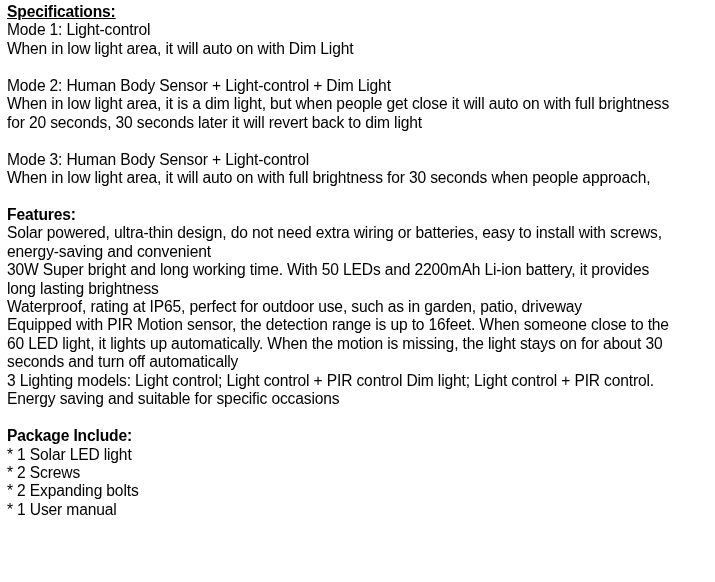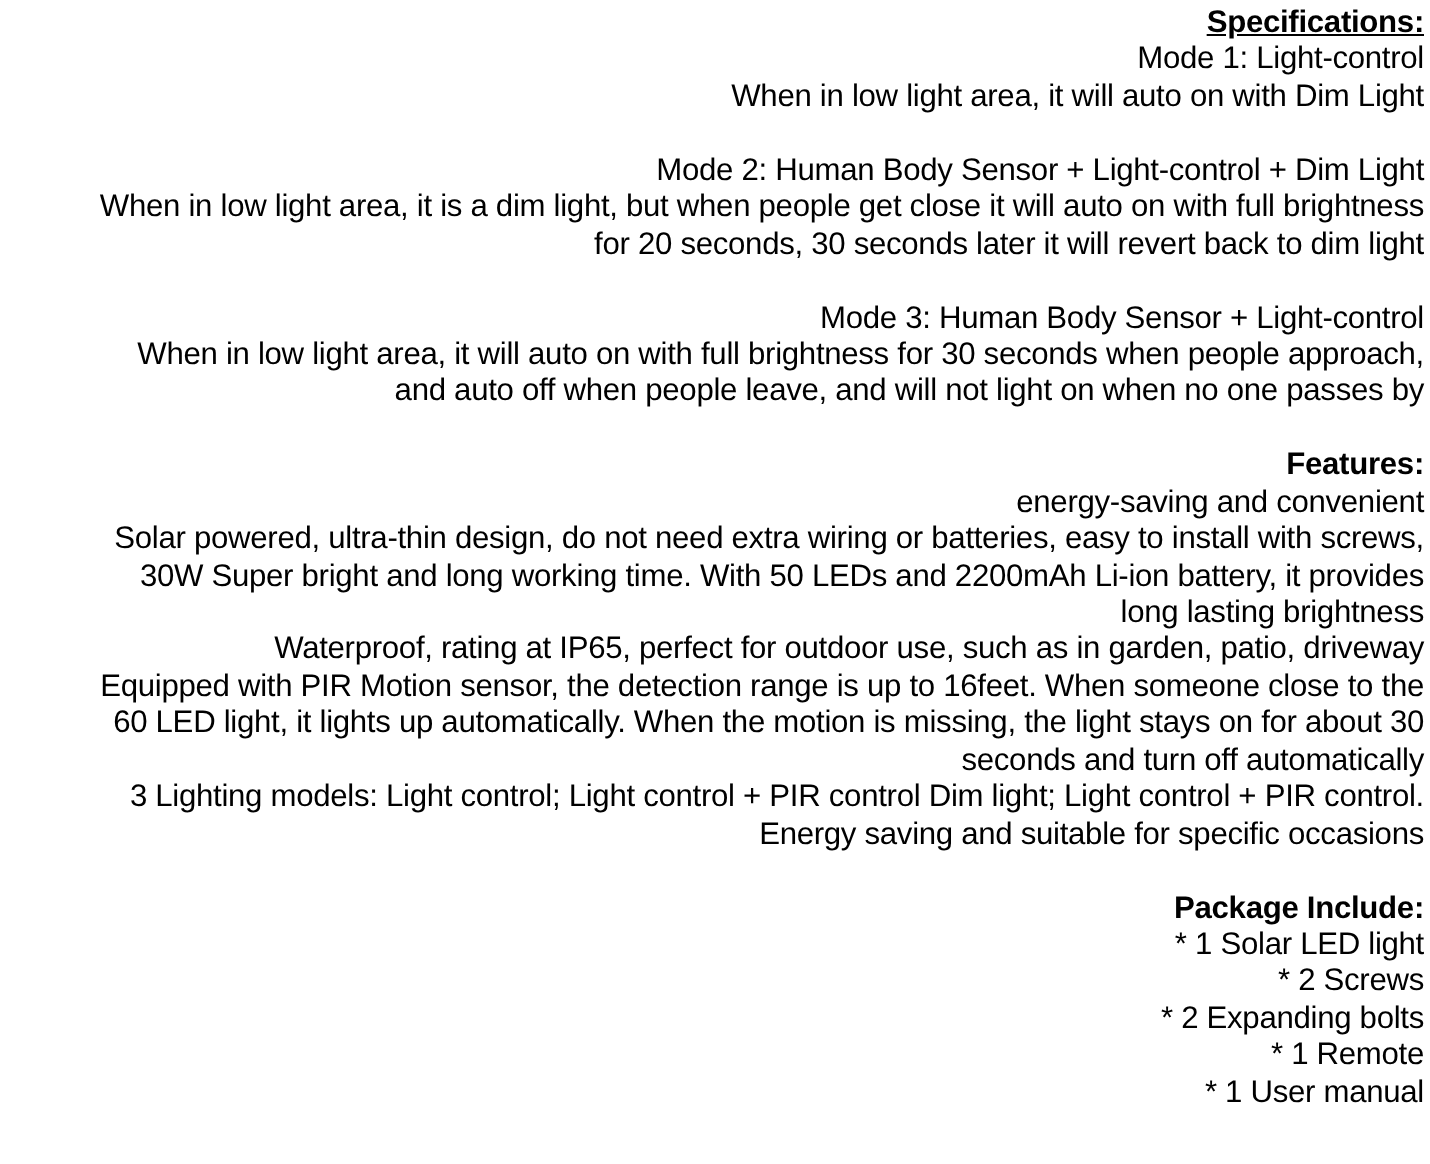--- a/index.html
+++ b/index.html
@@ -16,21 +16,20 @@
     .doc {
       position: absolute;
       left: 7px;
       top: 3px;
       width: 705px;
       font-family: "Liberation Sans", sans-serif;
       font-size: 15.6px;
       line-height: 18.45px;
       color: #000000;
       letter-spacing: -0.15px;
-      text-align: right;
     }
     .line {
       display: block;
       white-space: nowrap;
       height: 18.45px;
     }
     .blank {
       display: block;
       height: 18.45px;
     }
@@ -58,44 +57,42 @@
     <div>
       <span class="line">Mode 2: Human Body Sensor + Light-control + Dim Light</span>
       <span class="line">When in low light area, it is a dim light, but when people get close it will auto on with full brightness</span>
       <span class="line">for 20 seconds, 30 seconds later it will revert back to dim light</span>
     </div>
     <span class="blank"></span>
 
     <div>
       <span class="line">Mode 3: Human Body Sensor + Light-control</span>
       <span class="line">When in low light area, it will auto on with full brightness for 30 seconds when people approach,</span>
-      <span class="line">and auto off when people leave, and will not light on when no one passes by</span>
     </div>
   </section>
 
   <span class="blank"></span>
 
   <section>
     <span class="line heading">Features:</span>
+    <span class="line">Solar powered, ultra-thin design, do not need extra wiring or batteries, easy to install with screws,</span>
     <span class="line">energy-saving and convenient</span>
-    <span class="line">Solar powered, ultra-thin design, do not need extra wiring or batteries, easy to install with screws,</span>
     <span class="line">30W Super bright and long working time. With 50 LEDs and 2200mAh Li-ion battery, it provides</span>
     <span class="line">long lasting brightness</span>
     <span class="line">Waterproof, rating at IP65, perfect for outdoor use, such as in garden, patio, driveway</span>
     <span class="line">Equipped with PIR Motion sensor, the detection range is up to 16feet. When someone close to the</span>
     <span class="line">60 LED light, it lights up automatically. When the motion is missing, the light stays on for about 30</span>
     <span class="line">seconds and turn off automatically</span>
     <span class="line">3 Lighting models: Light control; Light control + PIR control Dim light; Light control + PIR control.</span>
     <span class="line">Energy saving and suitable for specific occasions</span>
   </section>
 
   <span class="blank"></span>
 
   <section>
     <span class="line heading">Package Include:</span>
     <span class="line">* 1 Solar LED light</span>
     <span class="line">* 2 Screws</span>
     <span class="line">* 2 Expanding bolts</span>
-    <span class="line">* 1 Remote</span>
     <span class="line">* 1 User manual</span>
   </section>
 
 </div>
 
 </body></html>

